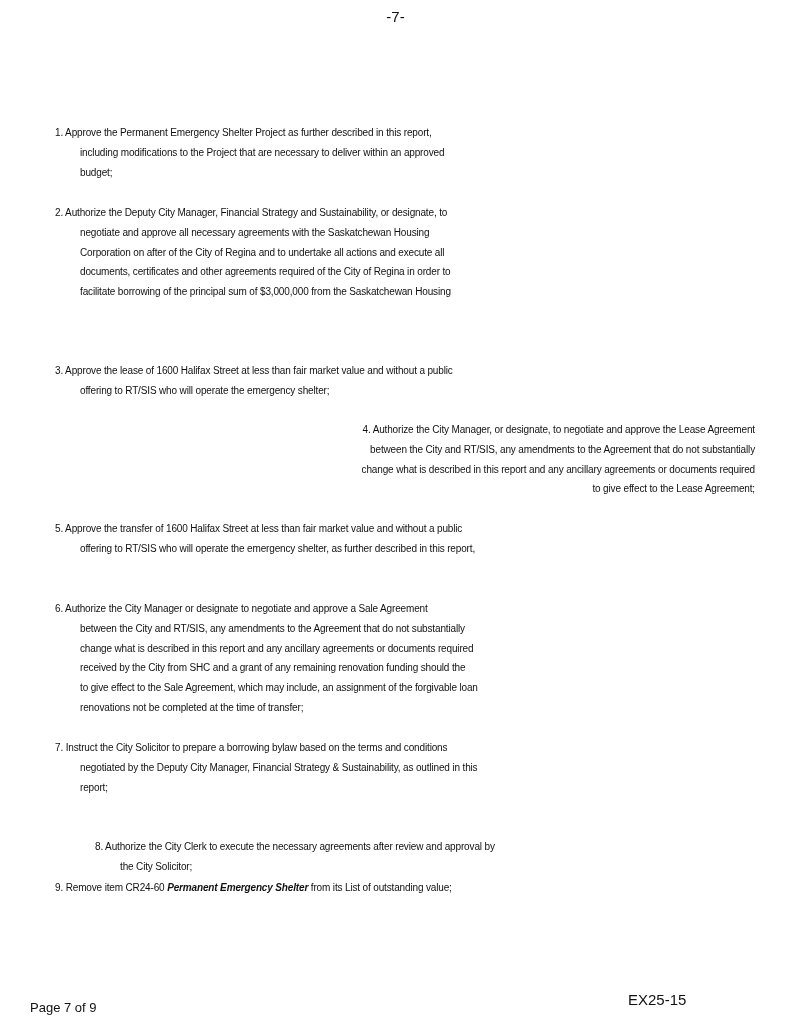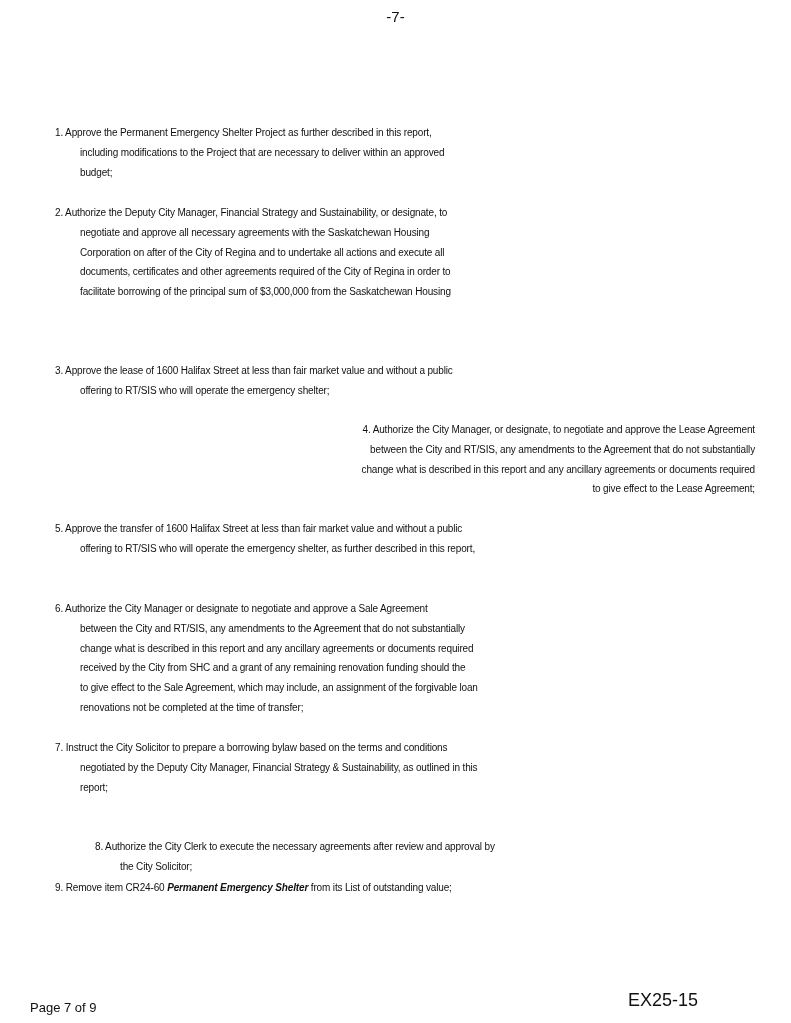--- a/index.html
+++ b/index.html
@@ -53,21 +53,21 @@
       left: 30px;
       top: 991px;
       font-size: 13px;
       line-height: 18px;
       margin-top: 8px;
     }
     .footer-right {
       position: absolute;
       left: 628px;
       top: 991px;
-      font-size: 18px;
+      font-size: 15px;
       line-height: 18px;
     }
   </style>
 </head>
 <body>
 
 <div class="page-number">-7-</div>
 
 <div class="items">
 

